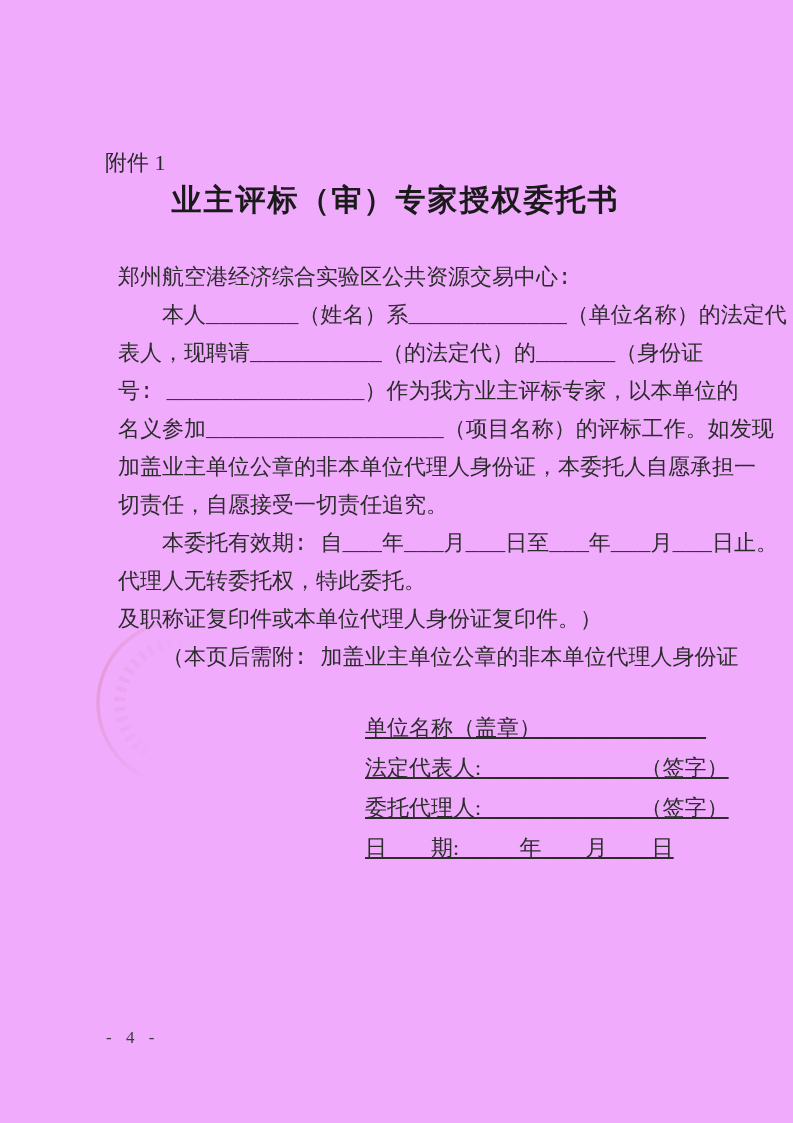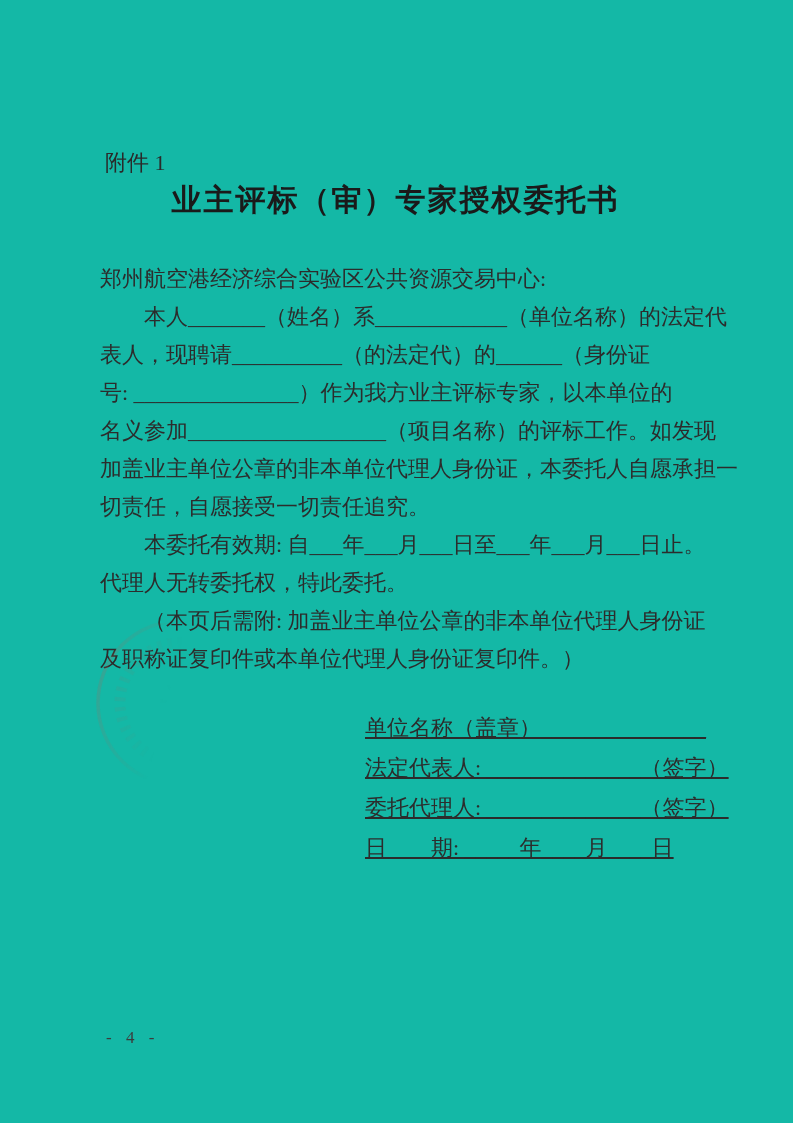--- a/index.html
+++ b/index.html
@@ -5,21 +5,21 @@
   html, body {
     margin: 0;
     padding: 0;
     background: #e8e8e8;
     font-family: "Liberation Serif", "DejaVu Serif", serif;
   }
   .page {
     position: relative;
     width: 793px;
     height: 1123px;
-    background: #14b8a6;
+    background: #f0abfc;
     overflow: hidden;
     color: #2e2e2e;
   }
   .attachment-label {
     position: absolute;
     left: 105px;
     top: 148px;
     font-size: 22px;
     color: #2a2a2a;
     white-space: pre;
@@ -32,26 +32,27 @@
     text-align: center;
     font-size: 30px;
     font-weight: bold;
     color: #1a1a1a;
     letter-spacing: 2px;
     white-space: pre;
     margin-left: 8px;
   }
   .body-text {
     position: absolute;
-    left: 100px;
+    left: 118px;
     top: 260px;
     width: 612px;
     font-size: 22px;
     line-height: 38px;
     color: #2c2c2c;
+    font-family: Liberation Mono, monospace;
   }
   .line {
     white-space: pre;
     height: 38px;
   }
   .signature-block {
     position: absolute;
     left: 365px;
     top: 708px;
     font-size: 22px;
@@ -93,22 +94,22 @@
   <div class="body-text">
     <div class="line">郑州航空港经济综合实验区公共资源交易中心:</div>
     <div class="line">　　本人_______（姓名）系____________（单位名称）的法定代</div>
     <div class="line">表人，现聘请__________（的法定代）的______（身份证</div>
     <div class="line">号: _______________）作为我方业主评标专家，以本单位的</div>
     <div class="line">名义参加__________________（项目名称）的评标工作。如发现</div>
     <div class="line">加盖业主单位公章的非本单位代理人身份证，本委托人自愿承担一</div>
     <div class="line">切责任，自愿接受一切责任追究。</div>
     <div class="line">　　本委托有效期: 自___年___月___日至___年___月___日止。</div>
     <div class="line">代理人无转委托权，特此委托。</div>
+    <div class="line">及职称证复印件或本单位代理人身份证复印件。）</div>
     <div class="line">　　（本页后需附: 加盖业主单位公章的非本单位代理人身份证</div>
-    <div class="line">及职称证复印件或本单位代理人身份证复印件。）</div>
   </div>
 
   <div class="stamp">
     <svg width="230" height="170" viewBox="0 0 230 170" aria-hidden="true">
       <g fill="none" stroke="#bf5a50">
         <circle cx="150" cy="80" r="82" stroke-width="3.5" opacity="0.40"></circle>
         <circle cx="150" cy="80" r="60" stroke-width="11" stroke-dasharray="4 6" opacity="0.28"></circle>
         <path d="M138 62 L158 96 M162 60 L136 94 M130 78 L166 80" stroke-width="3" opacity="0.18"></path>
       </g>
     </svg>

